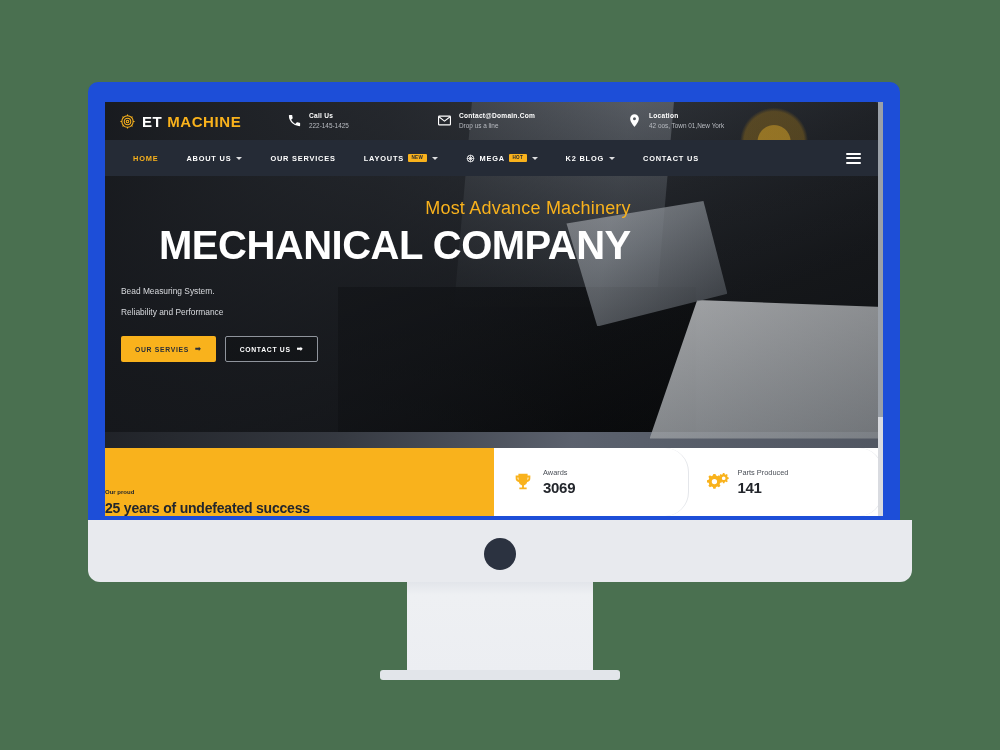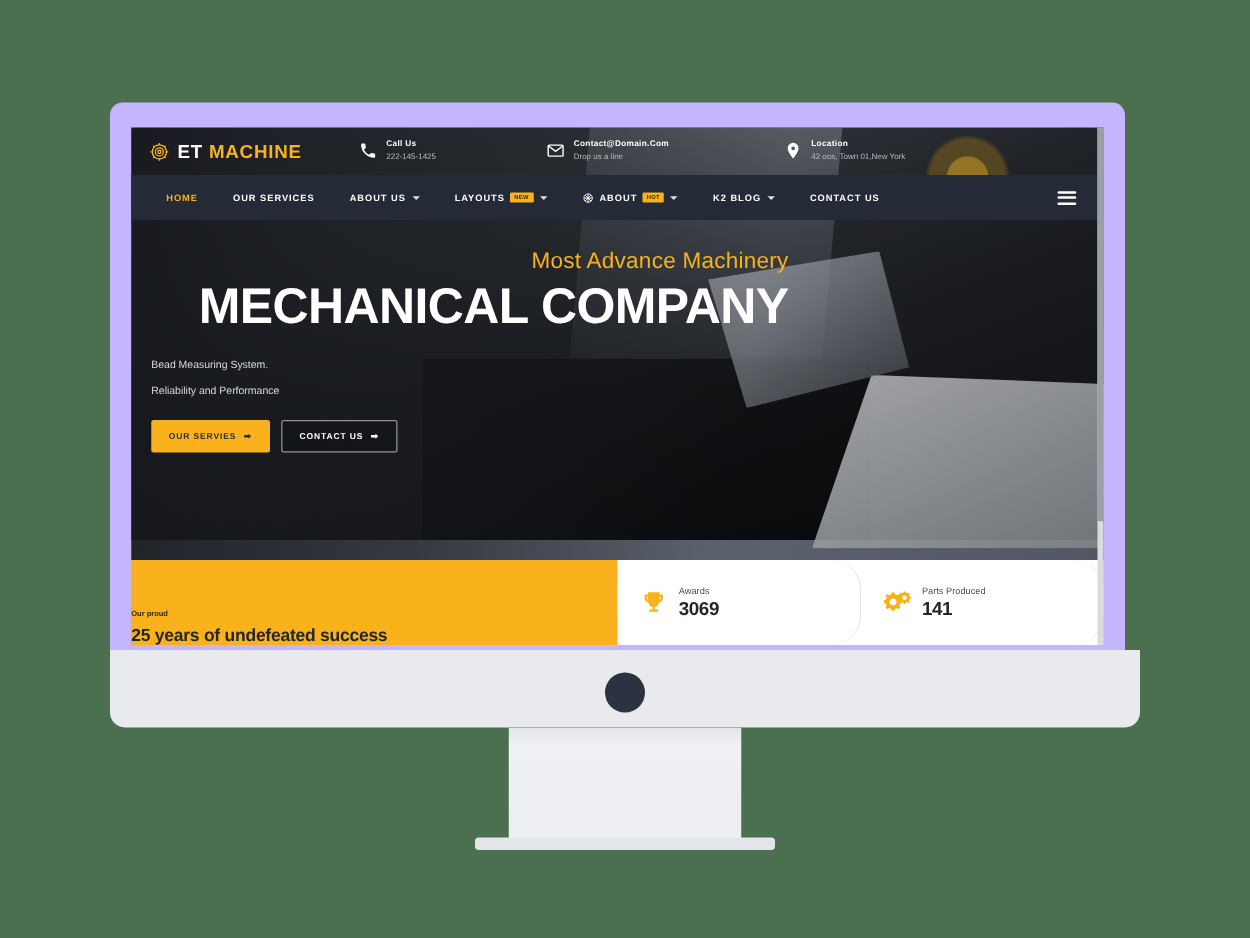--- a/index.html
+++ b/index.html
@@ -8,21 +8,21 @@
     overflow: hidden;
     font-family: "Liberation Sans", sans-serif;
   }
   body { background: #4a7050; position: relative; }
 
   
   #monitor {
     position: absolute;
     left: 88px; top: 82px;
     width: 812px; height: 450px;
-    background: #c4b5fd;
+    background: #1d4ed8;
     border-radius: 10px;
     padding: 20px 17px 16px 17px;
   }
   #screen {
     position: relative;
     width: 100%; height: 100%;
     background: #6b7280;
     overflow: hidden;
   }
 
@@ -256,40 +256,40 @@
         </div>
       </div>
 
       <nav id="nav">
 
         <div class="nav-item active">
           <span>HOME</span>
         </div>
 
         <div class="nav-item">
-          <span>OUR SERVICES</span>
-        </div>
-
-        <div class="nav-item">
           <span>ABOUT US</span>
           <i class="caret"></i>
+        </div>
+
+        <div class="nav-item">
+          <span>OUR SERVICES</span>
         </div>
 
         <div class="nav-item">
           <span>LAYOUTS</span>
           <span class="badge">NEW</span>
           <i class="caret"></i>
         </div>
 
         <div class="nav-item">
           <svg class="mega-ico" viewBox="0 0 24 24" fill="none" stroke="currentColor" stroke-width="2">
             <circle cx="12" cy="12" r="9"></circle>
             <path d="M12 3v18M3 12h18M5.6 5.6l12.8 12.8M18.4 5.6L5.6 18.4"></path>
           </svg>
-          <span>ABOUT</span>
+          <span>MEGA</span>
           <span class="badge">HOT</span>
           <i class="caret"></i>
         </div>
 
         <div class="nav-item">
           <span>K2 BLOG</span>
           <i class="caret"></i>
         </div>
 
         <div class="nav-item">

